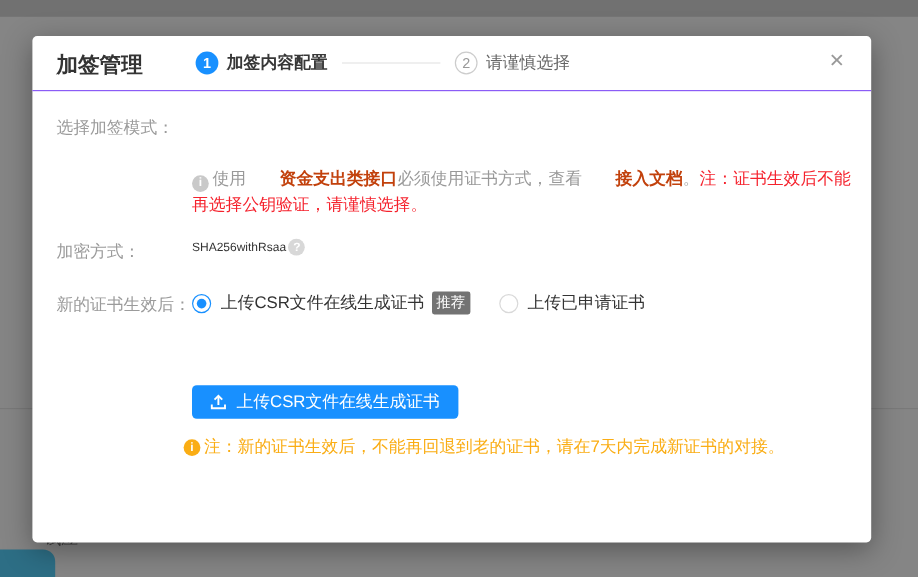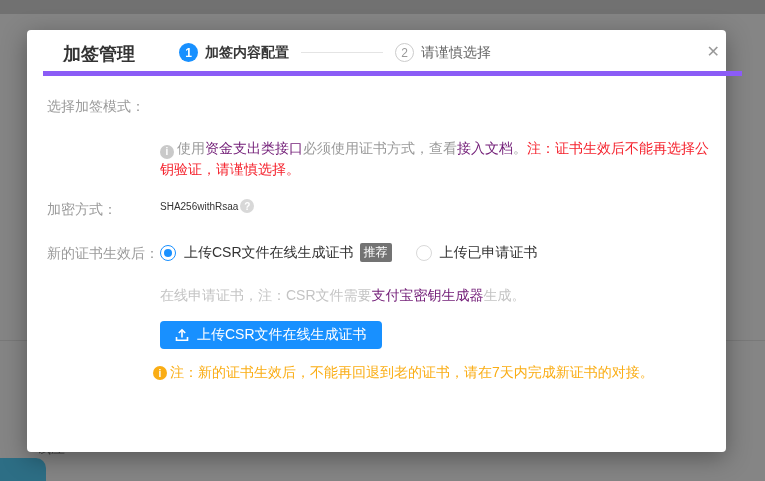--- a/index.html
+++ b/index.html
@@ -12,22 +12,22 @@
   .bg-frag { position:absolute; font-size:14px; color:#333; white-space:nowrap;margin-left:42px; }
   .bg-line { position:absolute; left:0; top:340px; width:765px; height:1px; background:#e8e8e8; }
   .bg-btn  { position:absolute; left:-26px; top:458px; width:72px; height:42px;
              background:#57d4ff; border-radius:10px; }
 
   .overlay { position:absolute; inset:0; background:rgba(0,0,0,0.48); }
 
   
   .dialog { position:absolute; left:27px; top:30px; width:699px; height:422px;
             background:#fff; border-radius:4px; box-shadow:0 6px 24px rgba(0,0,0,.35); }
-  .dlg-header { position:absolute; left:16px; top:0; width:100%; height:46px;
-                border-bottom:5px solid #8b5cf6;padding-left:20px; }
+  .dlg-header { position:absolute; left:0; top:0; width:100%; height:46px;
+                border-bottom:1px solid #8b5cf6;padding-left:20px; }
   .dlg-title { position:absolute; left:20px; top:12px; font-size:18px; font-weight:bold; color:#333; }
   .steps { position:absolute; left:136px; top:13px; display:flex; align-items:center; }
   .step-circle { width:19px; height:19px; border-radius:50%; font-size:12px;
                  display:flex; align-items:center; justify-content:center; }
   .step-circle.active { background:#1890ff; color:#fff; font-weight:bold; }
   .step-circle.wait { background:#fff; border:1px solid #ccc; color:#999; }
   .step-label { margin-left:7px; font-size:14px; }
   .step-label.active { color:#383838; font-weight:600; }
   .step-label.wait { color:#666; }
   .step-line { width:82px; height:1px; background:#e4e4e4; margin:0 12px; }
@@ -38,21 +38,21 @@
 
   .radio { width:16px; height:16px; border-radius:50%; background:#fff; flex:0 0 auto;
            border:1px solid #d9d9d9; display:flex; align-items:center; justify-content:center; }
   .radio.checked { border-color:#1890ff; }
   .radio.checked::after { content:""; width:8px; height:8px; border-radius:50%; background:#1890ff; }
   .radio.disabled { background:#f0f0f0; border-color:#d9d9d9; }
   .radio-label { margin:0 26px 0 8px; font-size:14px; color:#333; }
   .radio-label.disabled { color:#c0c0c0; }
 
   .hint { position:absolute; left:133px; width:562px; font-size:14px; line-height:21px; color:#999; }
-  .link { color:#701a75; font-weight:400; cursor:pointer; text-decoration:none; }
+  .link { color:#c2410c; font-weight:700; cursor:pointer; text-decoration:none;padding-left:28px; }
   .red { color:#f5222d; }
   .icircle { display:inline-flex; width:14px; height:14px; border-radius:50%; background:#c9c9c9;
              color:#fff; font-size:10px; font-weight:bold; align-items:center; justify-content:center;
              vertical-align:-2px; margin-right:3px; font-style:normal; }
   .value-text { font-size:10px; color:#333; }
   .help-circle { width:14px; height:14px; border-radius:50%; background:#d8d8d8; color:#fff;
                  font-size:10px; font-weight:bold; display:flex; align-items:center;
                  justify-content:center; margin-left:2px; cursor:pointer; }
   .badge { background:#737373; color:#fff; font-size:12px; padding:1px 4px; border-radius:2px;
            margin-left:6px; }
@@ -113,21 +113,20 @@
 
     <div class="row-label" style="top:215px;">新的证书生效后：</div>
     <div class="row-content" style="top:213px;">
       <span class="radio checked"></span>
       <span class="radio-label" style="margin-right:0;">上传CSR文件在线生成证书</span>
       <span class="badge">推荐</span>
       <span class="radio" style="margin-left:24px;"></span>
       <span class="radio-label">上传已申请证书</span>
     </div>
 
-    <div class="note" style="top:257px;"><span>在线申请证书，注：CSR文件需要</span><span class="link">支付宝密钥生成器</span><span>生成。</span></div>
 
     <button class="upload-btn">
       <svg width="14" height="14" viewBox="0 0 14 14">
         <path d="M7 9.5 L7 2" stroke="#fff" stroke-width="1.6" fill="none"></path>
         <path d="M3.8 5 L7 1.8 L10.2 5" stroke="#fff" stroke-width="1.6" fill="none"></path>
         <path d="M1.5 9 L1.5 12.2 L12.5 12.2 L12.5 9" stroke="#fff" stroke-width="1.6" fill="none"></path>
       </svg>
       <span>上传CSR文件在线生成证书</span>
     </button>
 

